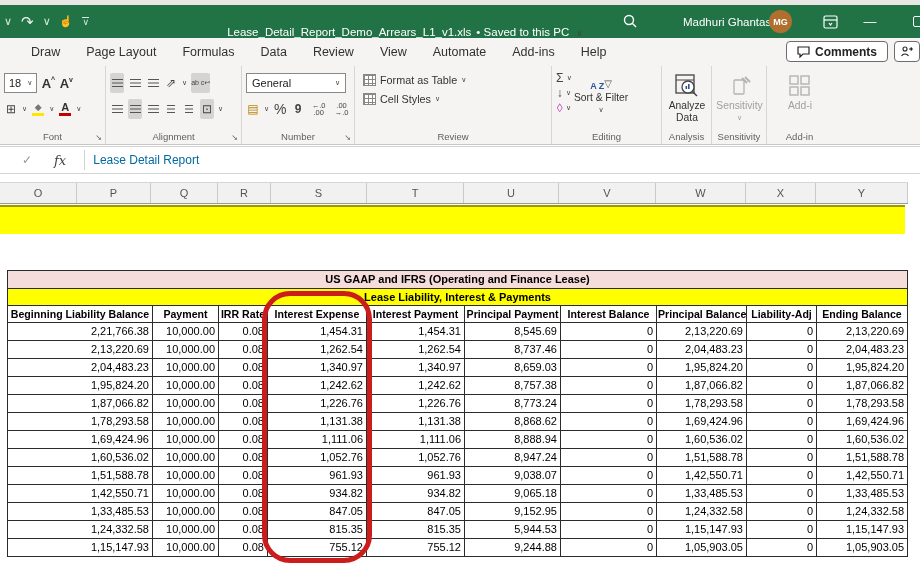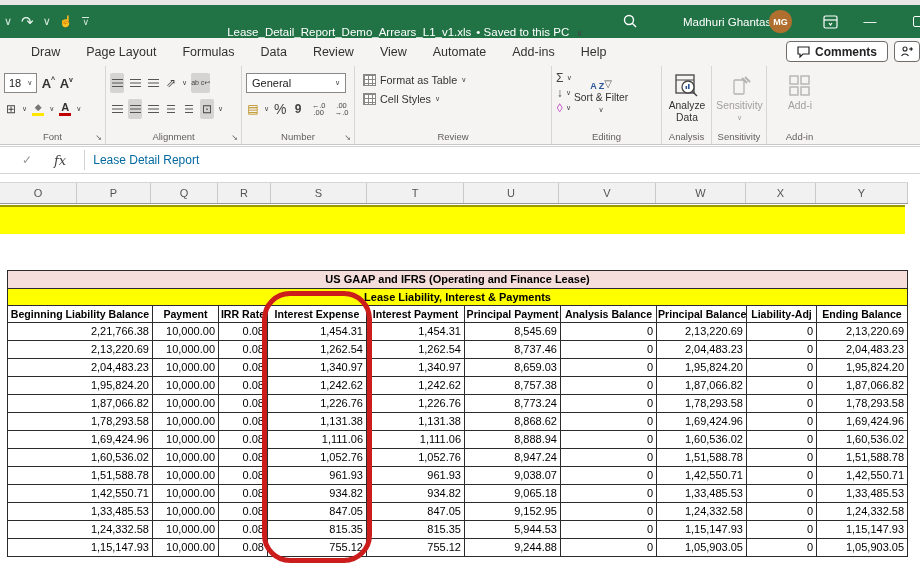--- a/index.html
+++ b/index.html
@@ -394,21 +394,21 @@
         <tr>
           <td class="sub" colspan="10">Lease Liability, Interest &amp; Payments</td>
         </tr>
         <tr id="hdr-row">
             <td class="hc">Beginning Liability Balance</td>
             <td class="hc">Payment</td>
             <td class="hc">IRR Rate</td>
             <td class="hc">Interest Expense</td>
             <td class="hc">Interest Payment</td>
             <td class="hc">Principal Payment</td>
-            <td class="hc">Analysis Balance</td>
+            <td class="hc">Interest Balance</td>
             <td class="hc">Principal Balance</td>
             <td class="hc">Liability-Adj</td>
             <td class="hc">Ending Balance</td>
           </tr>
       </thead>
       <tbody id="body-rows">
           <tr>
             <td class="num">2,21,766.38</td>
             <td class="num">10,000.00</td>
             <td class="num">0.08</td>

